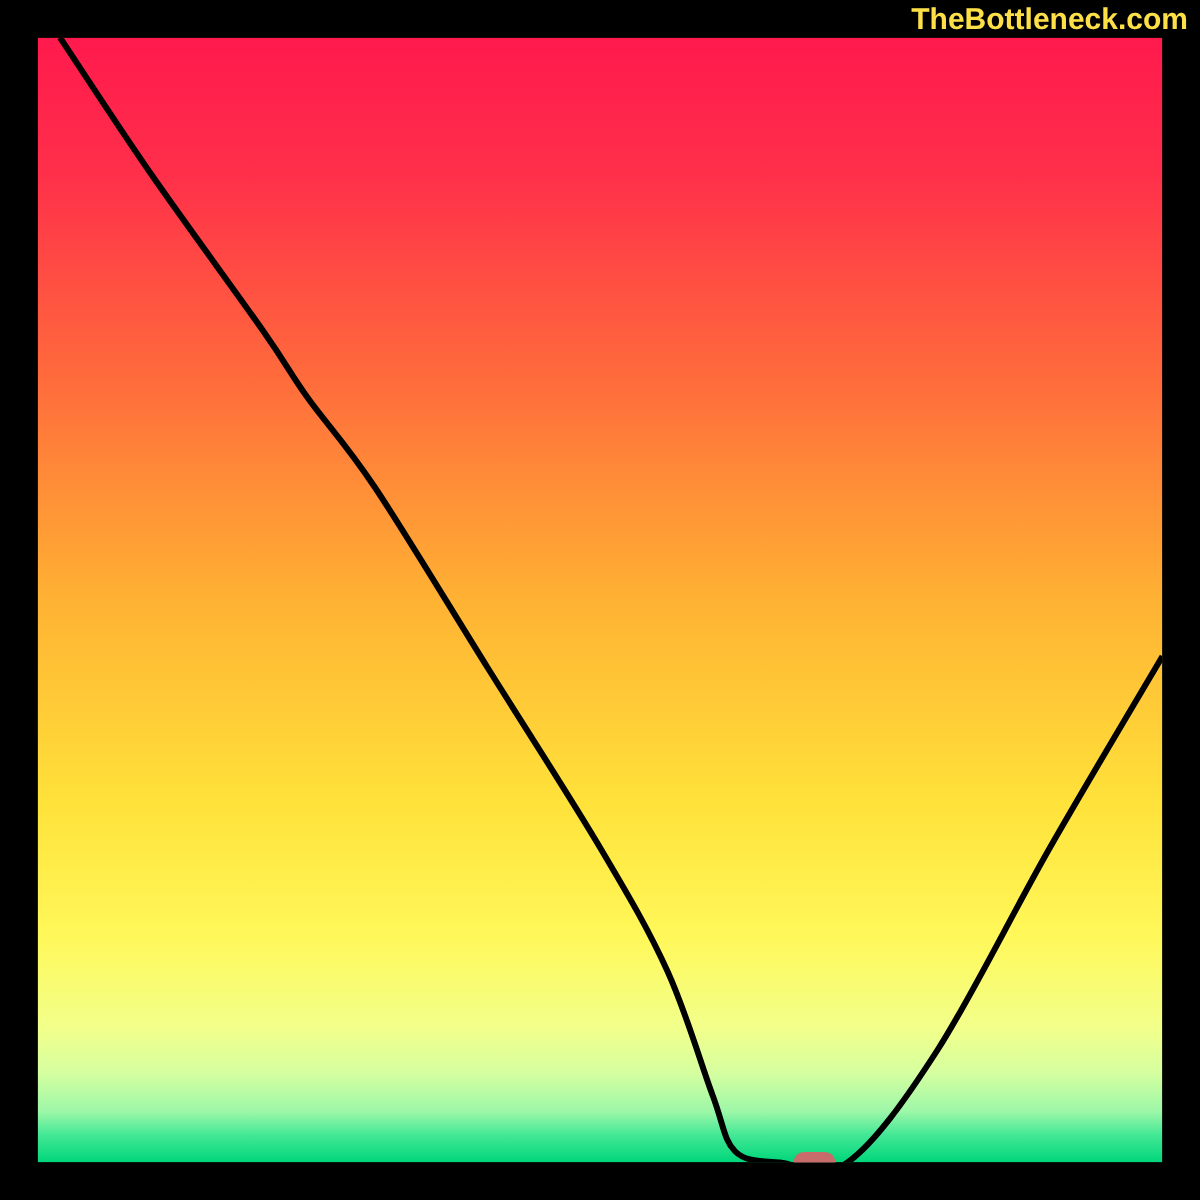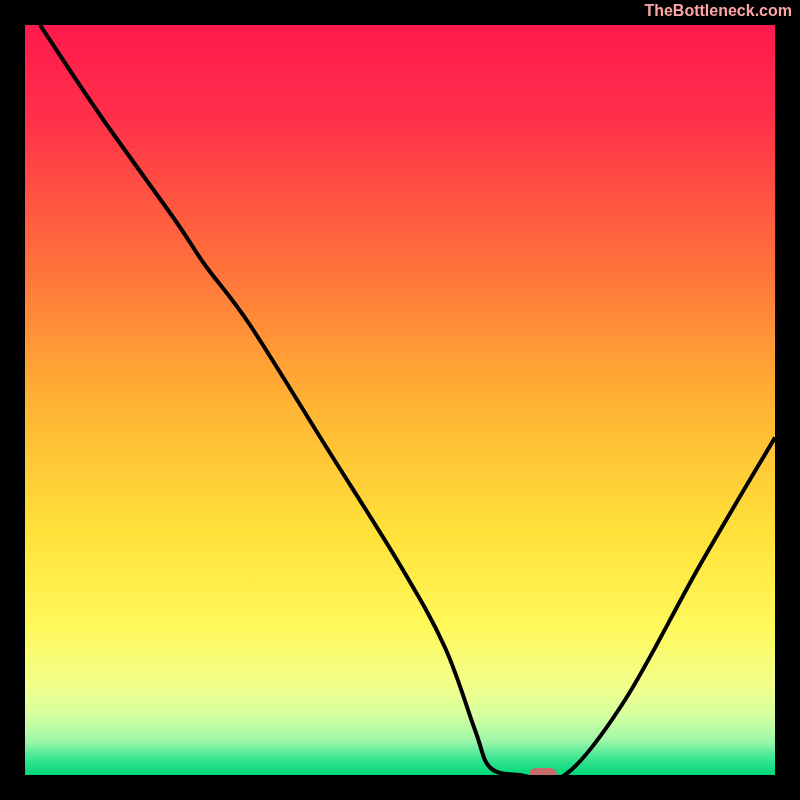--- a/index.html
+++ b/index.html
@@ -8,22 +8,22 @@
     background: #000;
     width: 800px;
     height: 800px;
     position: relative;
     font-family: Arial, Helvetica, sans-serif;
   }
   .watermark {
     position: absolute;
     top: 2px;
     right: 8px;
-    color: #fca5a5;
-    font-size: 16px;
+    color: #fde047;
+    font-size: 20px;
     font-weight: bold;
     z-index: 10;
   }
   .plot-area {
     position: absolute;
     left: 25px;
     top: 25px;
     width: 750px;
     height: 750px;
     overflow: hidden;

